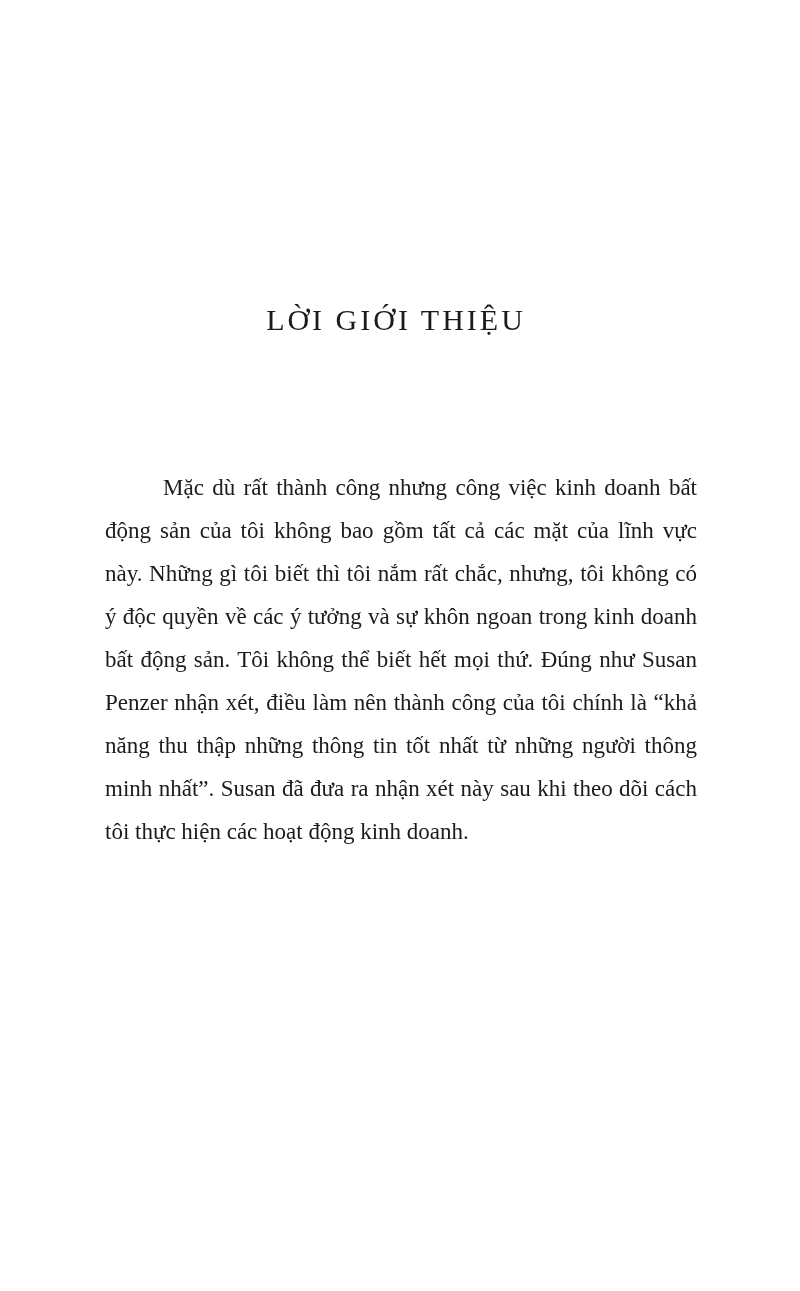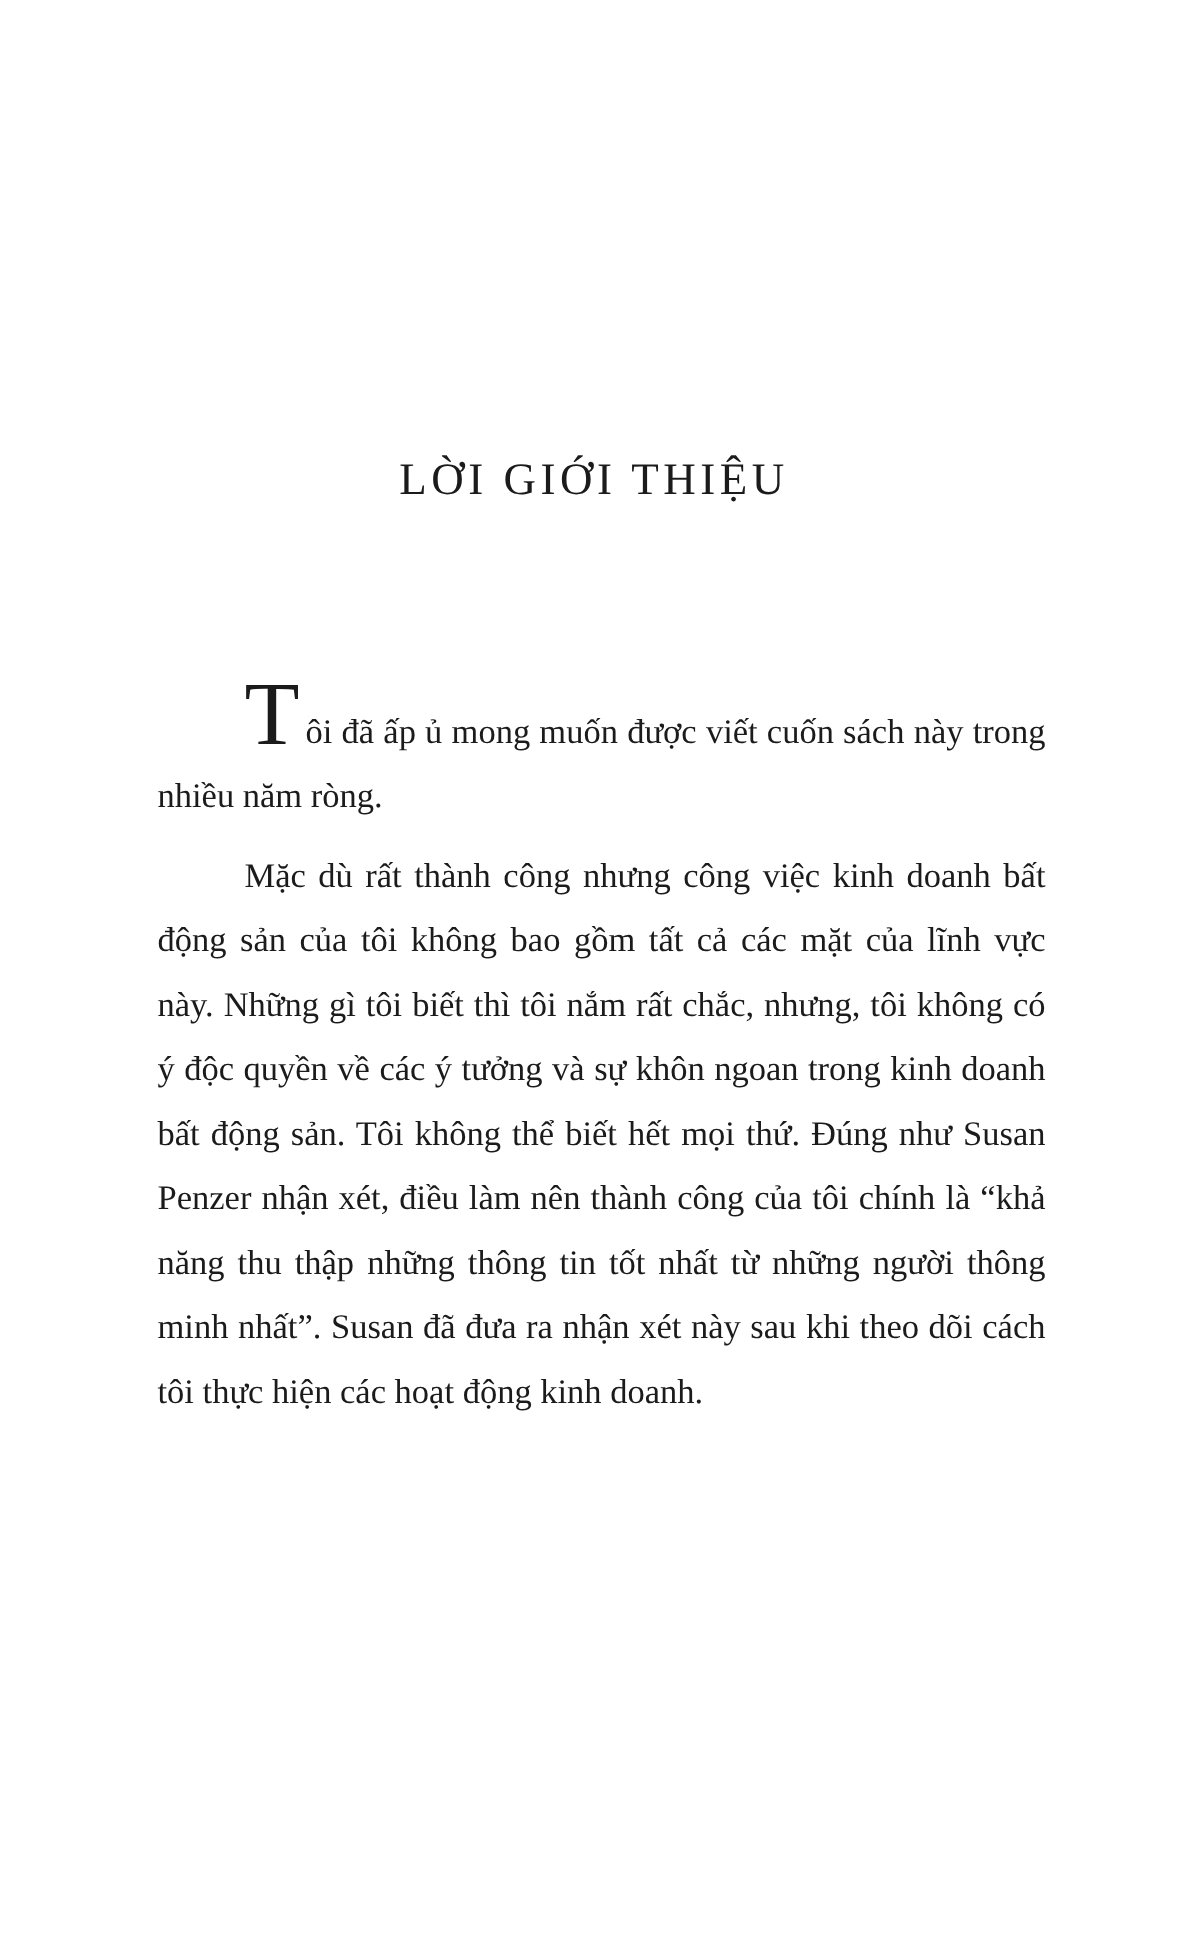--- a/index.html
+++ b/index.html
@@ -51,18 +51,17 @@
     top: 1px;
   }
 </style>
 </head>
 <body>
 
 <div class="page">
   <h1 class="title">LỜI GIỚI THIỆU</h1>
 
   <div class="body-text">
-    <p class="para" style="text-indent:58px;"><span class="dropcap">T</span><span>ôi đã ấp ủ mong muốn được viết cuốn sách này trong nhiều năm ròng.</span></p>
 
 
     <p class="para">Mặc dù rất thành công nhưng công việc kinh doanh bất động sản của tôi không bao gồm tất cả các mặt của lĩnh vực này. Những gì tôi biết thì tôi nắm rất chắc, nhưng, tôi không có ý độc quyền về các ý tưởng và sự khôn ngoan trong kinh doanh bất động sản. Tôi không thể biết hết mọi thứ. Đúng như Susan Penzer nhận xét, điều làm nên thành công của tôi chính là “khả năng thu thập những thông tin tốt nhất từ những người thông minh nhất”. Susan đã đưa ra nhận xét này sau khi theo dõi cách tôi thực hiện các hoạt động kinh doanh.</p>
   </div>
 </div>
 
 </body></html>

